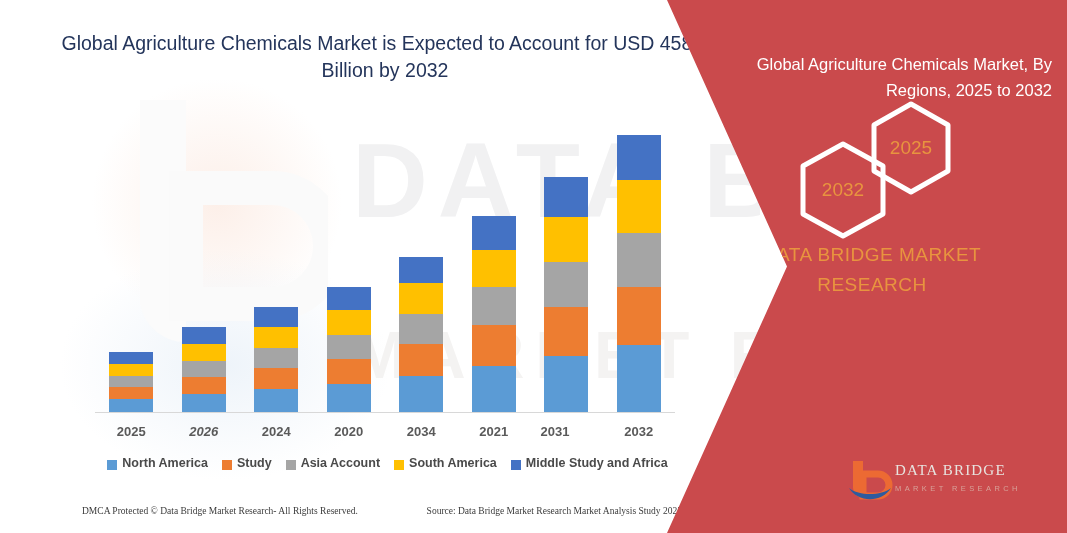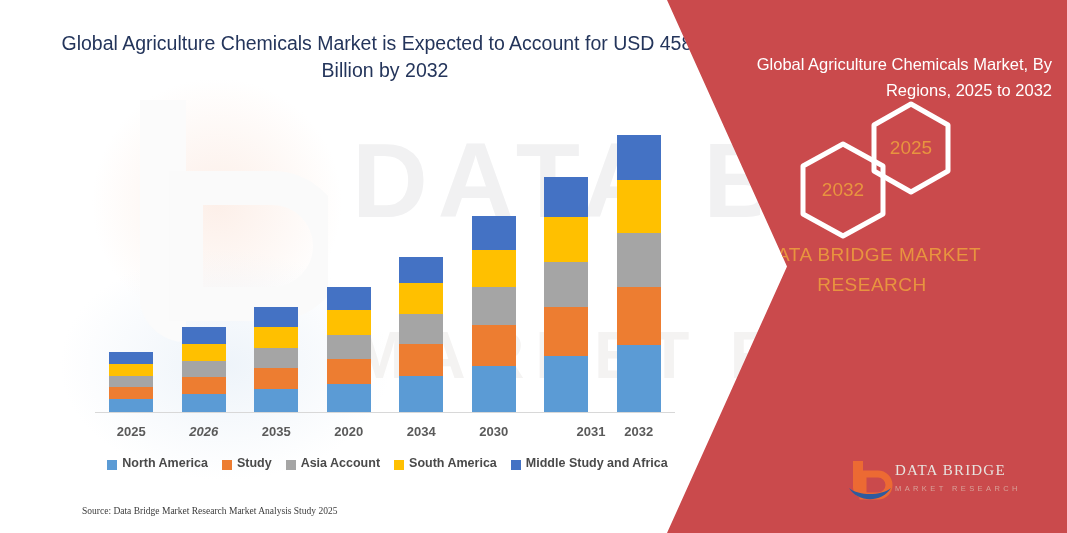--- a/index.html
+++ b/index.html
@@ -322,25 +322,25 @@
           <div class="seg" style="height: 53px; background: rgb(255, 192, 0);"></div>
           <div class="seg" style="height: 54px; background: rgb(165, 165, 165);"></div>
           <div class="seg" style="height: 58px; background: rgb(237, 125, 49);"></div>
           <div class="seg" style="height: 67px; background: rgb(91, 155, 213);"></div>
         </div>
       </div>
 
     <div id="x-labels">
         <div class="x-label" style="left: 1.25px;">2025</div>
         <div class="x-label" style="left: 73.75px; font-style: italic;">2026</div>
-        <div class="x-label" style="left: 146.25px;">2035</div>
+        <div class="x-label" style="left: 146.25px;">2024</div>
         <div class="x-label" style="left: 218.75px;">2020</div>
         <div class="x-label" style="left: 291.25px;">2034</div>
-        <div class="x-label" style="left: 363.75px;">2030</div>
-        <div class="x-label" style="left: 461px;">2031</div>
+        <div class="x-label" style="left: 363.75px;">2021</div>
+        <div class="x-label" style="left: 425px;">2031</div>
         <div class="x-label" style="left: 508.75px;">2032</div>
       </div>
 
     <div id="legend">
         <div class="legend-item">
           <span class="legend-swatch" style="background: rgb(91, 155, 213);"></span>
           <span class="legend-text">North America</span>
         </div>
         <div class="legend-item">
           <span class="legend-swatch" style="background: rgb(237, 125, 49);"></span>
@@ -354,20 +354,21 @@
           <span class="legend-swatch" style="background: rgb(255, 192, 0);"></span>
           <span class="legend-text">South America</span>
         </div>
         <div class="legend-item">
           <span class="legend-swatch" style="background: rgb(68, 114, 196);"></span>
           <span class="legend-text">Middle Study and Africa</span>
         </div>
       </div>
 
     <div id="footer">
+      <span>DMCA Protected © Data Bridge Market Research-  All Rights Reserved.</span>
       <span>Source: Data Bridge Market Research  Market Analysis Study 2025</span>
     </div>
   </div>
 
   <div id="right-panel">
 
     <div id="right-title">Global Agriculture Chemicals Market, By Regions, 2025 to 2032</div>
 
     <div class="hexagon" id="hex-2025">
       <svg class="hex-svg" width="88" height="96" viewBox="0 0 88 96">

